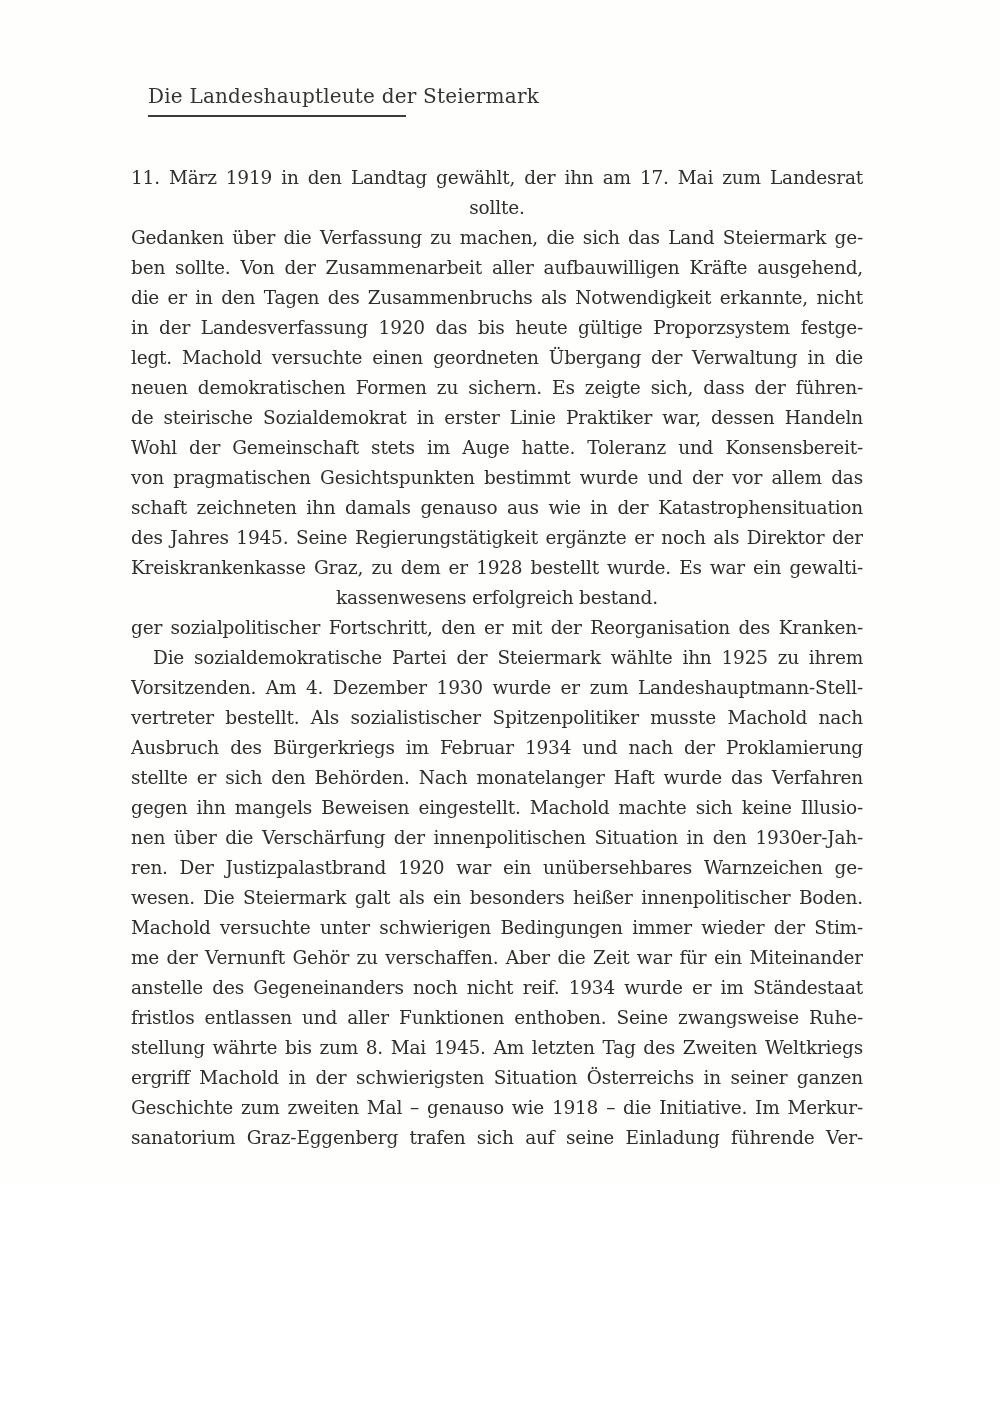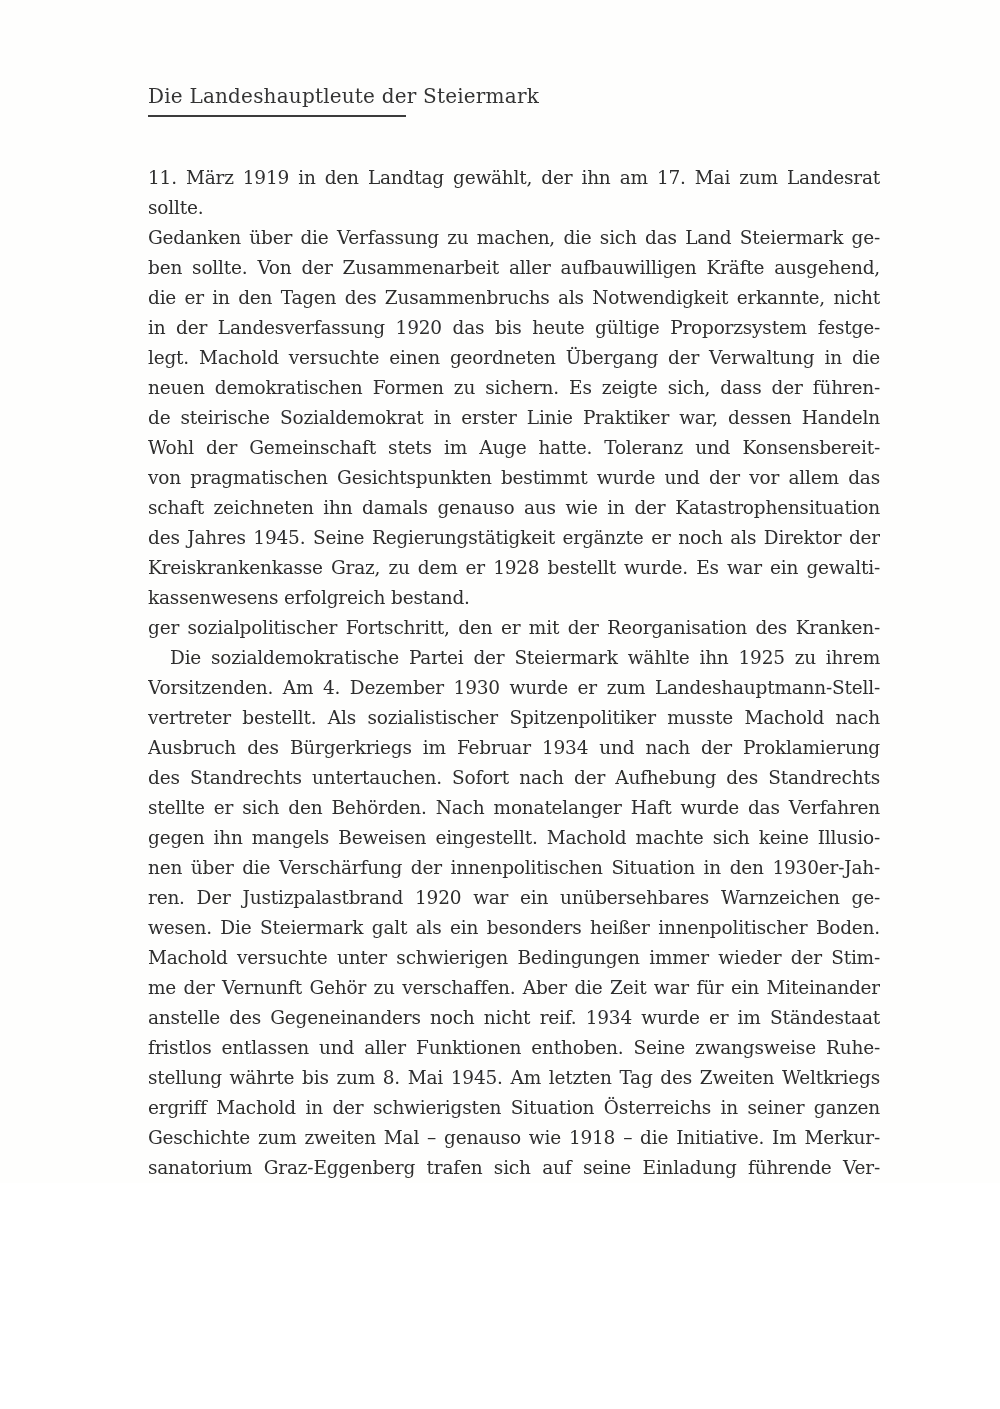--- a/index.html
+++ b/index.html
@@ -28,31 +28,32 @@
     white-space: nowrap;
   }
   .running-head-rule {
     width: 258px;
     height: 0;
     border-bottom: 2px solid #3c3c3c;
     margin-top: 7px;
   }
   .text-body {
     position: absolute;
-    left: 148px;
+    left: 131px;
     top: 163px;
     width: 732px;
   }
   .line {
     height: 30px;
     line-height: 30px;
     font-size: 18.5px;
     letter-spacing: -0.2px;
     overflow: hidden;
     white-space: normal;
+    text-align: center;
   }
   .line.justified {
     text-align: justify;
     text-align-last: justify;
   }
   .line.indent {
     padding-left: 22px;
   }
   .page-number {
     position: absolute;
@@ -88,21 +89,20 @@
       <div class="line justified">von pragmatischen Gesichtspunkten bestimmt wurde und der vor allem das</div>
       <div class="line justified">schaft zeichneten ihn damals genauso aus wie in der Katastrophensituation</div>
       <div class="line justified">des Jahres 1945. Seine Regierungstätigkeit ergänzte er noch als Direktor der</div>
       <div class="line justified">Kreiskrankenkasse Graz, zu dem er 1928 bestellt wurde. Es war ein gewalti-</div>
       <div class="line">kassenwesens erfolgreich bestand.</div>
       <div class="line justified">ger sozialpolitischer Fortschritt, den er mit der Reorganisation des Kranken-</div>
       <div class="line justified indent">Die sozialdemokratische Partei der Steiermark wählte ihn 1925 zu ihrem</div>
       <div class="line justified">Vorsitzenden. Am 4. Dezember 1930 wurde er zum Landeshauptmann-Stell-</div>
       <div class="line justified">vertreter bestellt. Als sozialistischer Spitzenpolitiker musste Machold nach</div>
       <div class="line justified">Ausbruch des Bürgerkriegs im Februar 1934 und nach der Proklamierung</div>
-      <div class="line justified">des Standrechts untertauchen. Sofort nach der Aufhebung des Standrechts</div>
       <div class="line justified">stellte er sich den Behörden. Nach monatelanger Haft wurde das Verfahren</div>
       <div class="line justified">gegen ihn mangels Beweisen eingestellt. Machold machte sich keine Illusio-</div>
       <div class="line justified">nen über die Verschärfung der innenpolitischen Situation in den 1930er-Jah-</div>
       <div class="line justified">ren. Der Justizpalastbrand 1920 war ein unübersehbares Warnzeichen ge-</div>
       <div class="line justified">wesen. Die Steiermark galt als ein besonders heißer innenpolitischer Boden.</div>
       <div class="line justified">Machold versuchte unter schwierigen Bedingungen immer wieder der Stim-</div>
       <div class="line justified">me der Vernunft Gehör zu verschaffen. Aber die Zeit war für ein Miteinander</div>
       <div class="line justified">anstelle des Gegeneinanders noch nicht reif. 1934 wurde er im Ständestaat</div>
       <div class="line justified">fristlos entlassen und aller Funktionen enthoben. Seine zwangsweise Ruhe-</div>
       <div class="line justified">stellung währte bis zum 8. Mai 1945. Am letzten Tag des Zweiten Weltkriegs</div>

